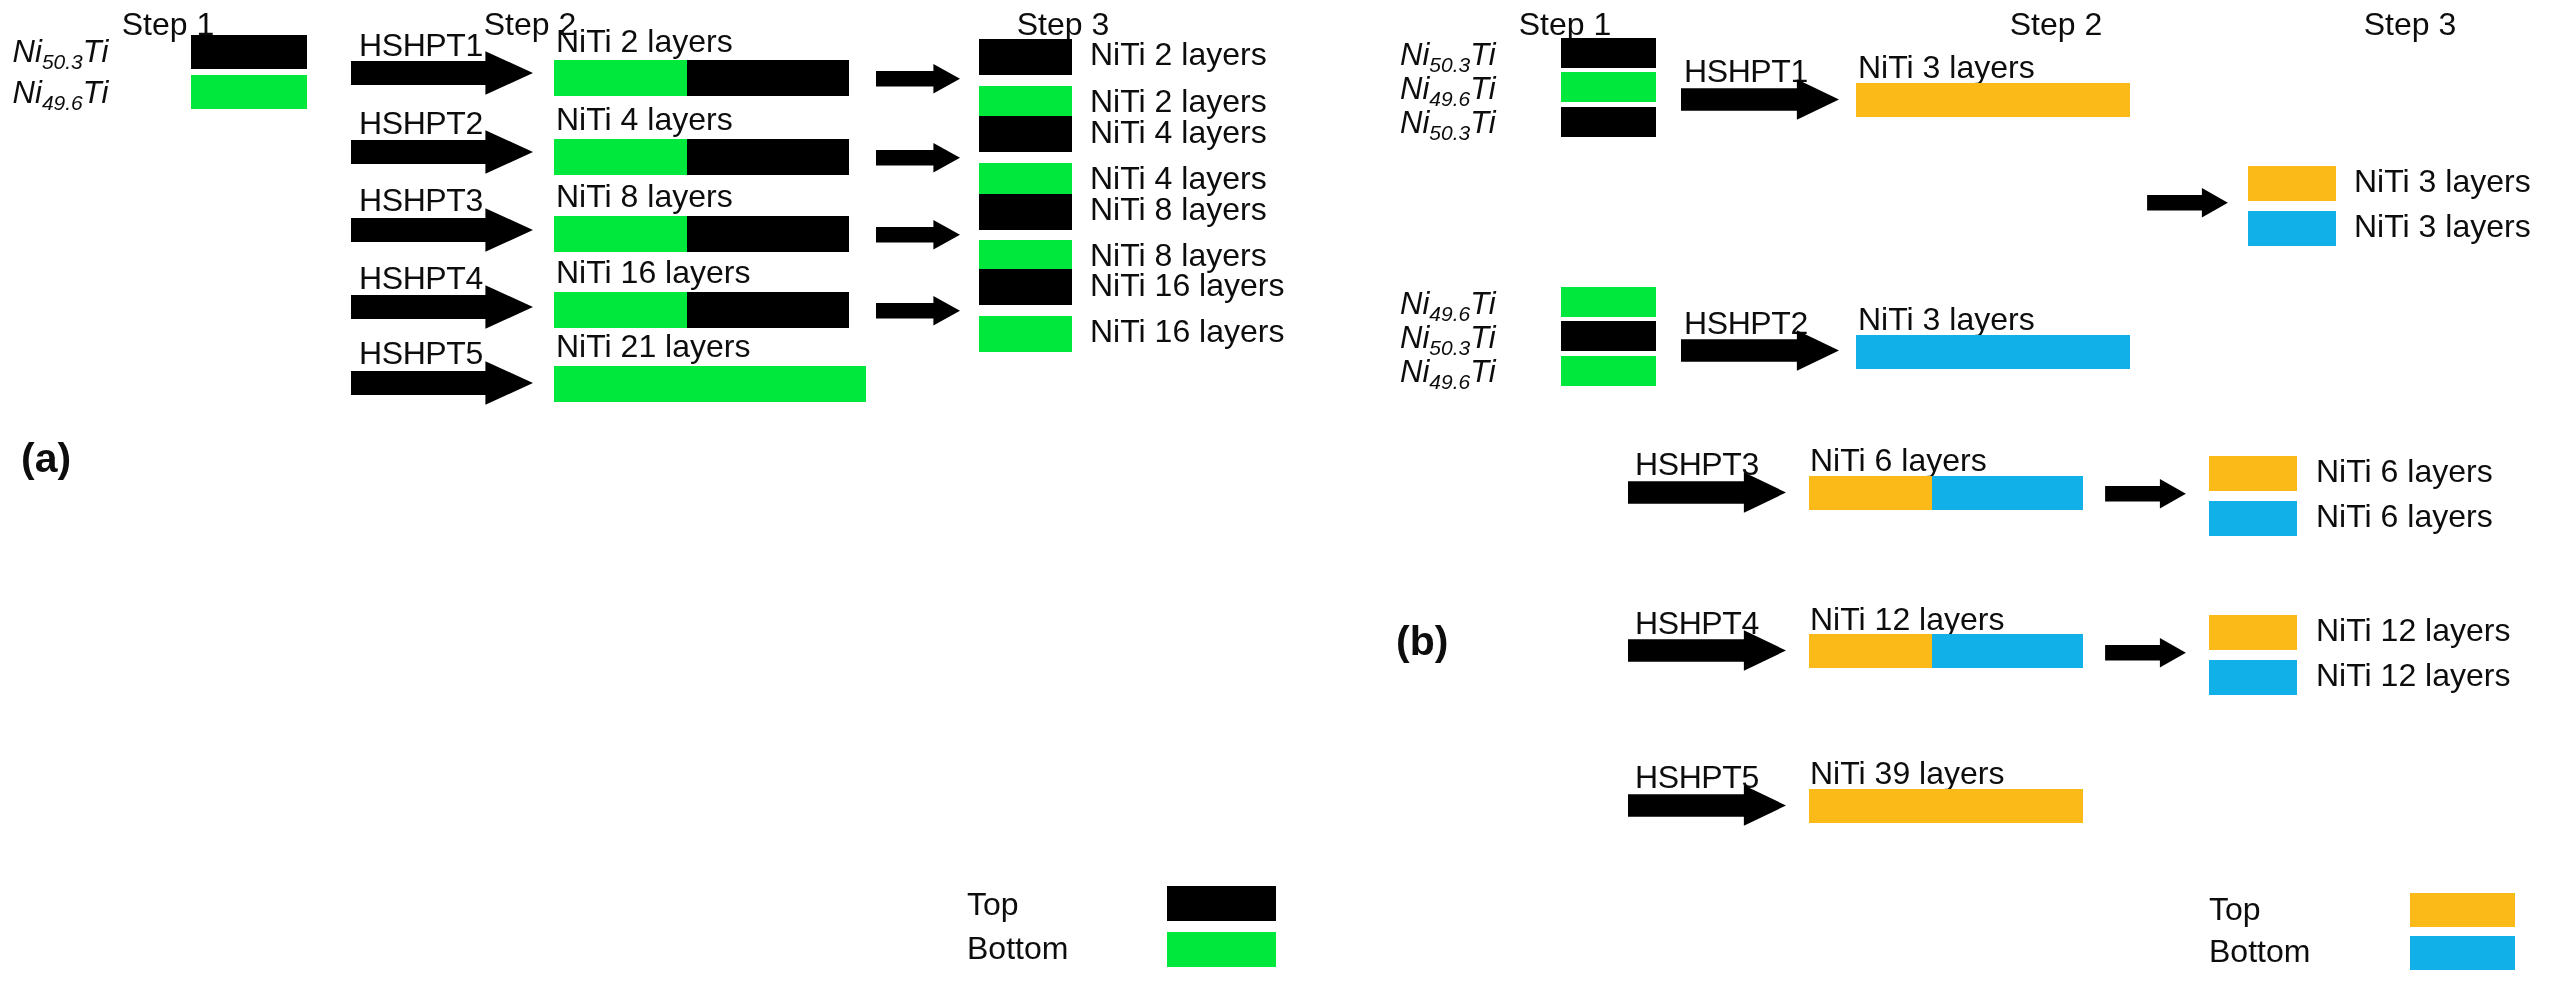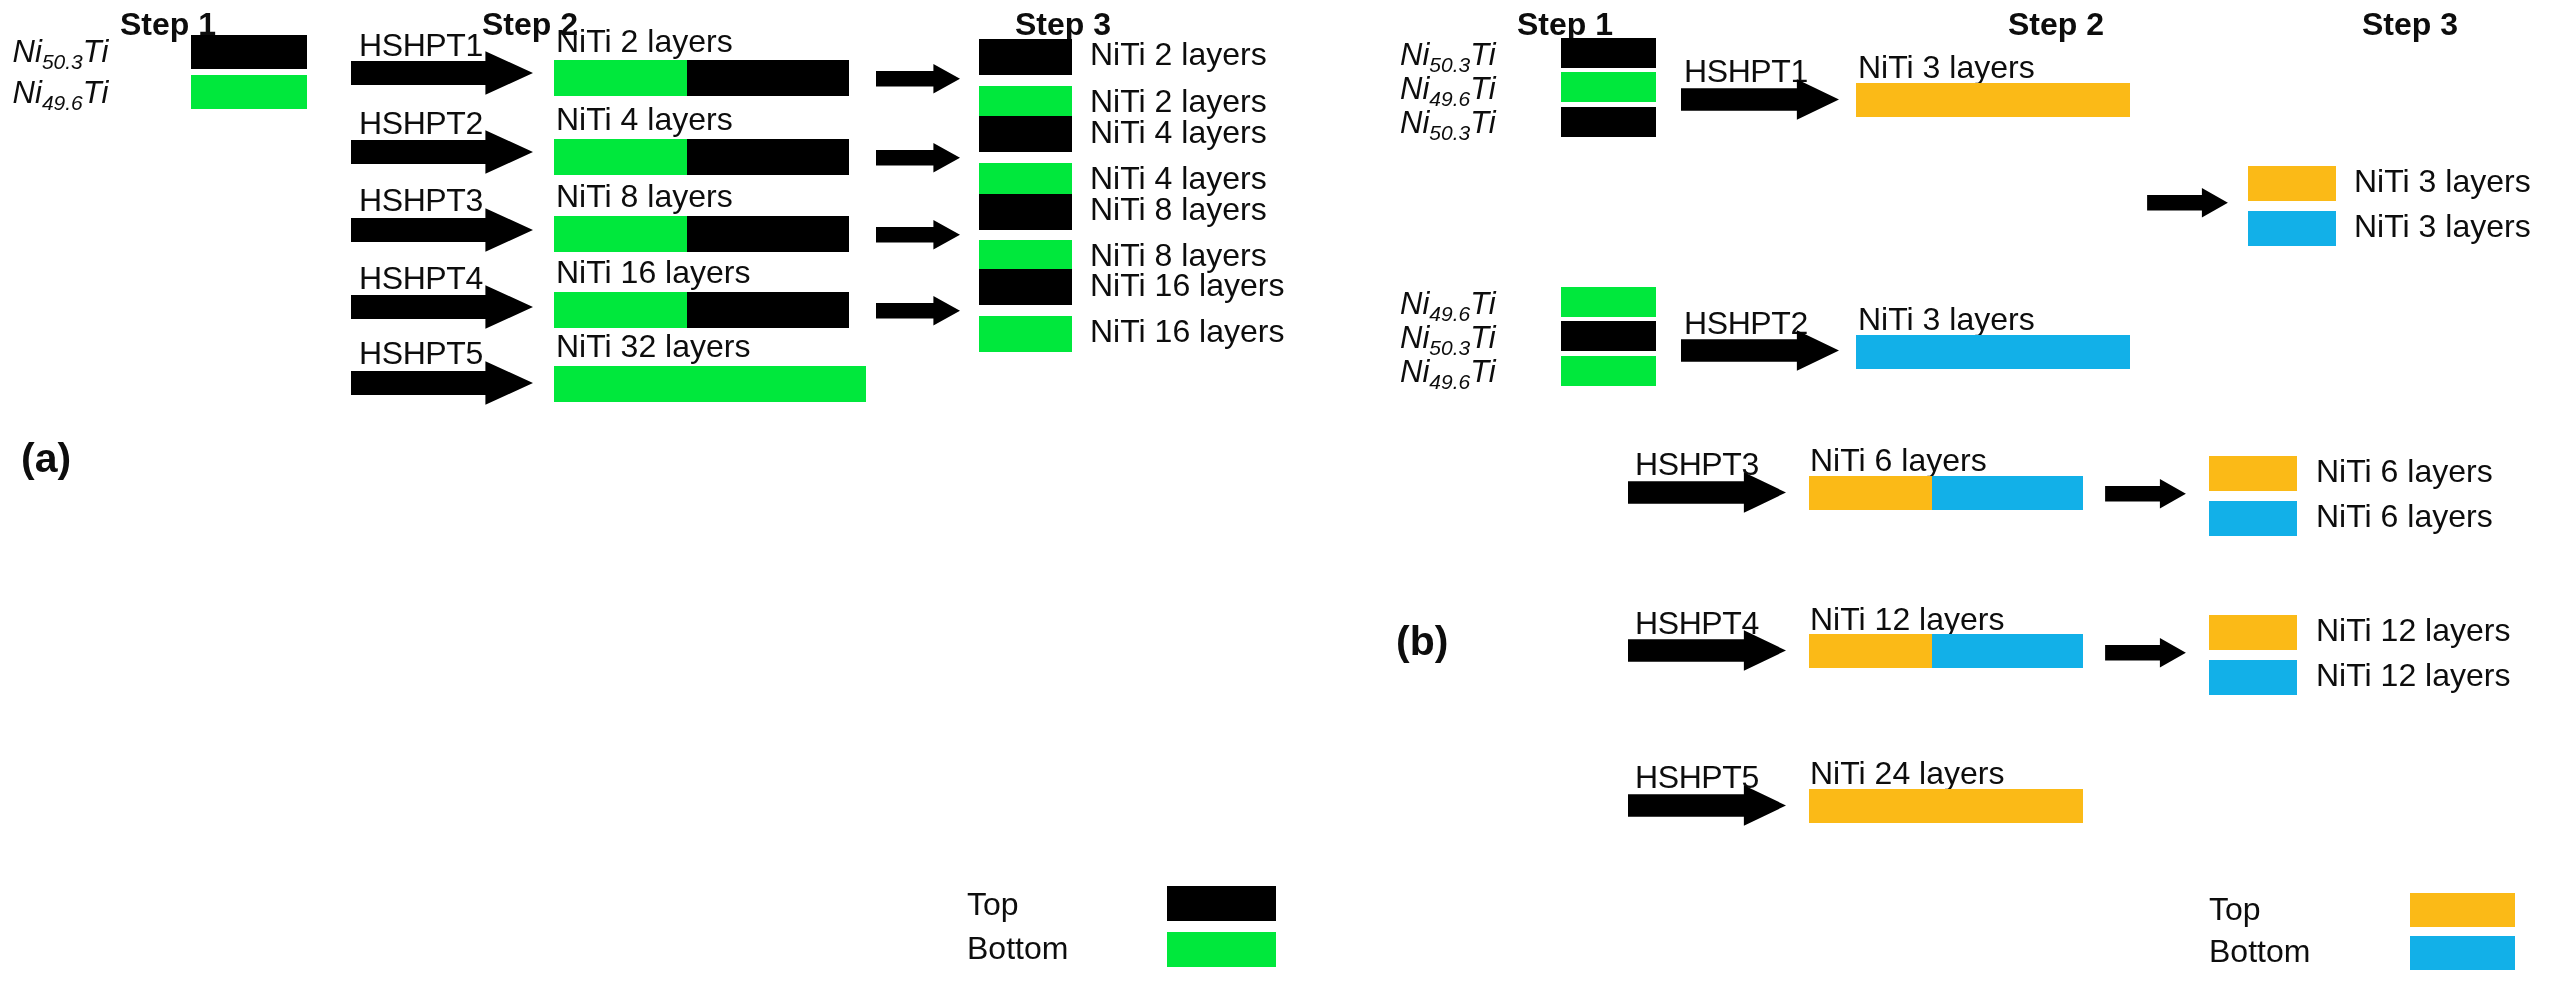--- a/index.html
+++ b/index.html
@@ -13,21 +13,21 @@
     position:relative;
     width:2576px;
     height:997px;
     background:#ffffff;
     overflow:hidden;
   }
   .abs{position:absolute;}
   
   .step-head{
     font-size:32px;
-    font-weight:700;
+    font-weight:400;
     letter-spacing:0px;
     white-space:nowrap;
     text-align:center;
   }
   .lbl{
     font-size:31px;
     font-weight:400;
     white-space:nowrap;
     line-height:1;
     font-style:italic;
@@ -171,21 +171,21 @@
   <div class="abs outlbl" style="left:1090px;top:267px;">NiTi 16 layers</div>
   <div class="abs swatch" style="left:979px;top:316px;width:93px;height:36px;background:#00E83C;"></div>
   <div class="abs outlbl" style="left:1090px;top:313px;">NiTi 16 layers</div>
 
   <div class="abs proc" style="left:359px;top:335px;">HSHPT5</div>
   <div class="abs arrow" style="left:351px;top:361px;">
     <svg width="182" height="44" viewBox="0 0 260 62">
         <path d="M0 14 L192 14 L192 0 L260 31 L192 62 L192 48 L0 48 Z" fill="#000"></path>
       </svg>
   </div>
-  <div class="abs bartitle" style="left:556px;top:328px;">NiTi 32 layers</div>
+  <div class="abs bartitle" style="left:556px;top:328px;">NiTi 21 layers</div>
   <div class="abs barwrap" style="left:554px;top:366px;width:312px;height:36px;">
     <span class="seg" style="width:100%;background:#00E83C;"></span>
   </div>
 
   <div class="abs legend-lbl" style="left:967px;top:886px;">Top</div>
   <div class="abs swatch" style="left:1167px;top:886px;width:109px;height:35px;background:#000000;"></div>
   <div class="abs legend-lbl" style="left:967px;top:930px;">Bottom</div>
   <div class="abs swatch" style="left:1167px;top:932px;width:109px;height:35px;background:#00E83C;"></div>
 
   <div class="abs step-head" style="left:1467px;top:5.6px;width:196px;">Step 1</div>
@@ -295,21 +295,21 @@
   <div class="abs outlbl" style="left:2316px;top:612px;">NiTi 12 layers</div>
   <div class="abs swatch" style="left:2209px;top:660px;width:88px;height:35px;background:#12B0E8;"></div>
   <div class="abs outlbl" style="left:2316px;top:657px;">NiTi 12 layers</div>
 
   <div class="abs proc" style="left:1635px;top:759px;">HSHPT5</div>
   <div class="abs arrow" style="left:1628px;top:785px;">
     <svg width="158" height="41" viewBox="0 0 225 58">
         <path d="M0 13 L165 13 L165 0 L225 29 L165 58 L165 45 L0 45 Z" fill="#000"></path>
       </svg>
   </div>
-  <div class="abs bartitle" style="left:1810px;top:755px;">NiTi 24 layers</div>
+  <div class="abs bartitle" style="left:1810px;top:755px;">NiTi 39 layers</div>
   <div class="abs barwrap" style="left:1809px;top:789px;width:274px;height:34px;">
     <span class="seg" style="width:100%;background:#FBBA17;"></span>
   </div>
 
   <div class="abs legend-lbl" style="left:2209px;top:891px;">Top</div>
   <div class="abs swatch" style="left:2410px;top:893px;width:105px;height:34px;background:#FBBA17;"></div>
   <div class="abs legend-lbl" style="left:2209px;top:933px;">Bottom</div>
   <div class="abs swatch" style="left:2410px;top:936px;width:105px;height:34px;background:#12B0E8;"></div>
 
 </div>

